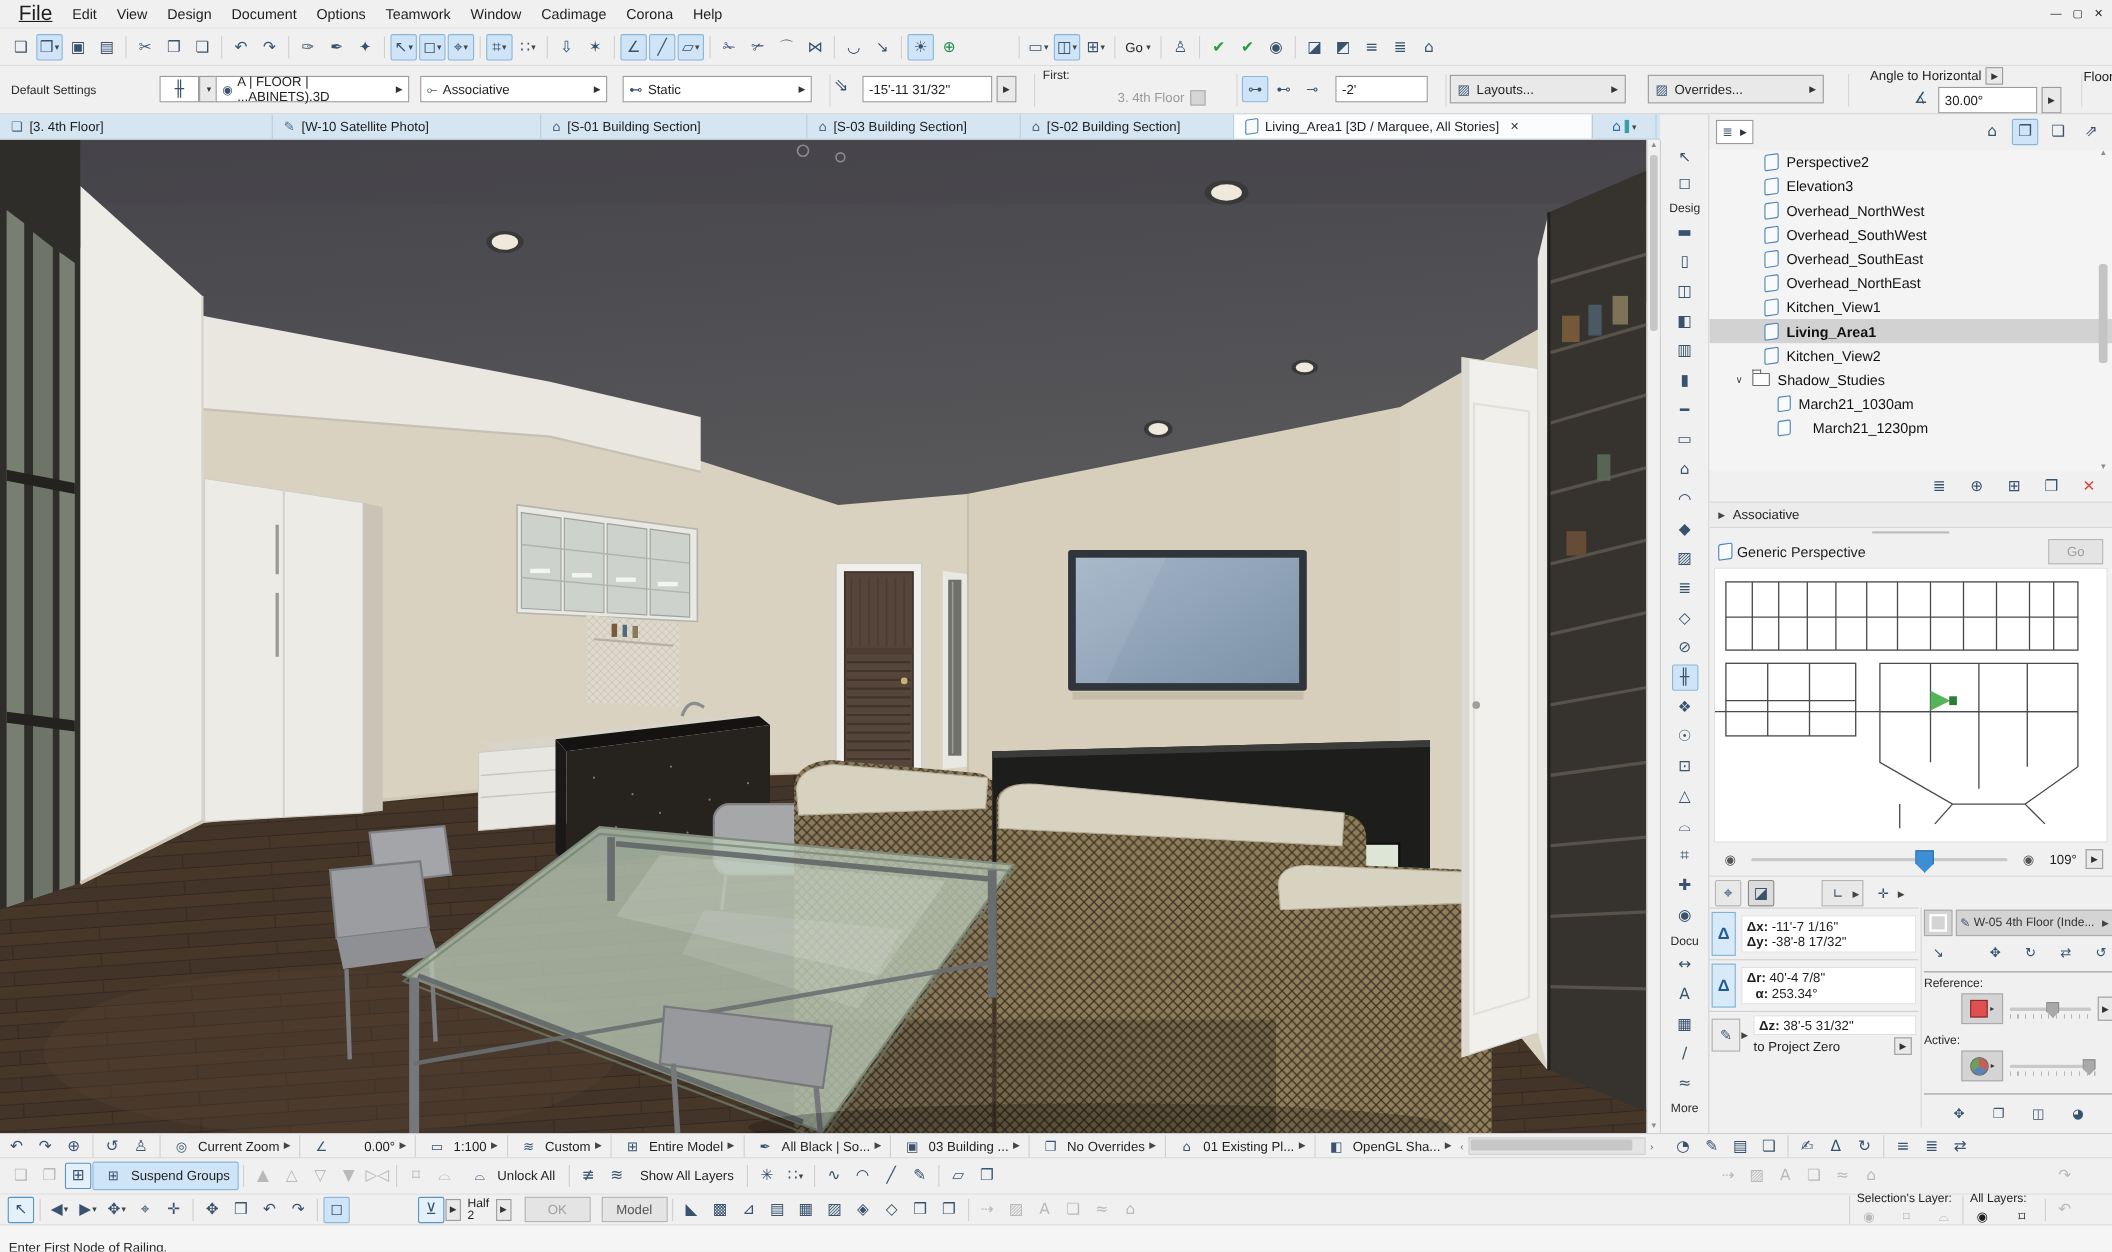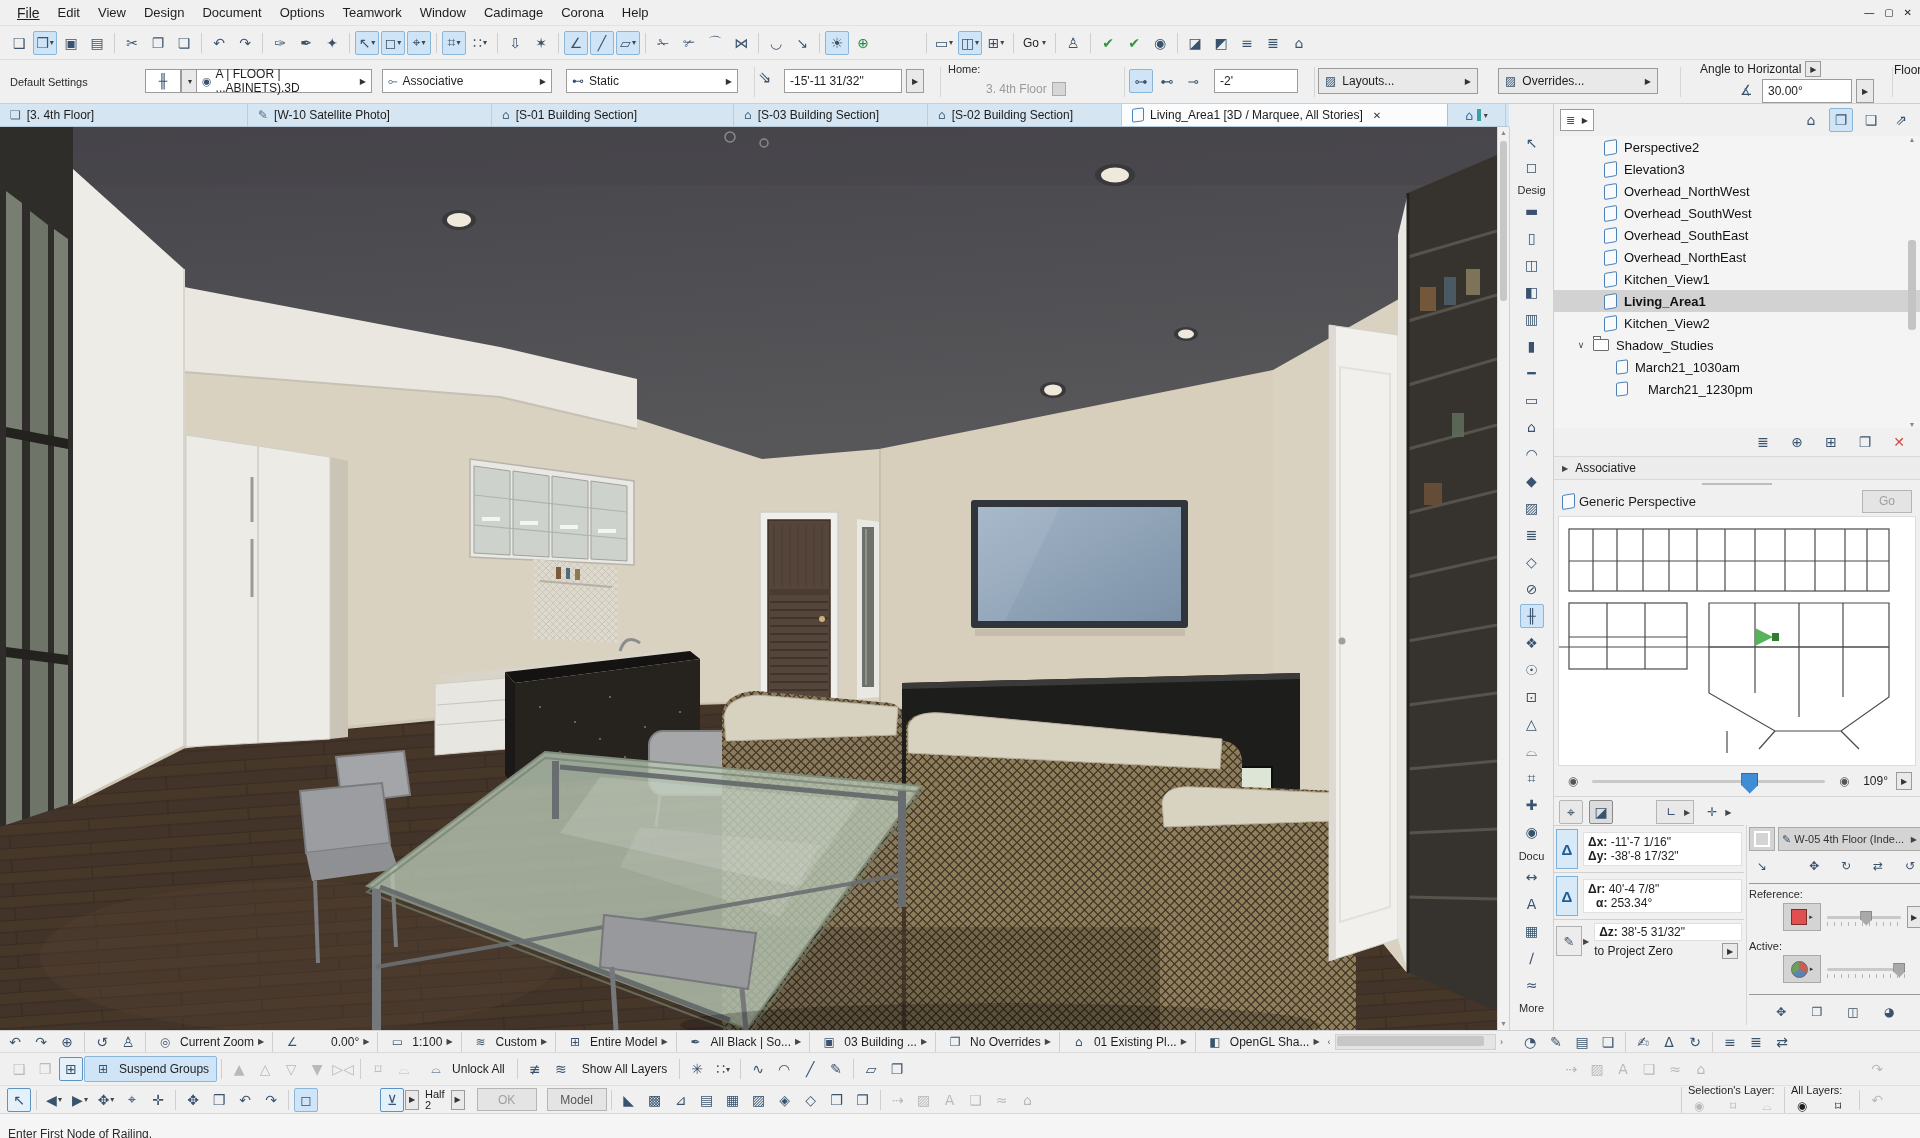--- a/index.html
+++ b/index.html
@@ -55,21 +55,21 @@
   .swatch{width:14px;height:14px;background:#e05050;border:1px solid #7c2f2f;}
   .pie{width:15px;height:15px;border-radius:50%;background:conic-gradient(#c95f54 0 33%,#5a84b5 33% 66%,#6aa05c 66% 100%);border:1px solid #666;}
   .graybtn{display:flex;align-items:center;justify-content:center;background:#d4d4d4;border:1px solid #a9a9a9;box-sizing:border-box;}
 </style>
 </head>
 <body>
 
 <div id="app">
 
   <div class="abs row" id="menubar" style="left:0;top:0;width:1920px;height:26px;background:#f0f0f0;border-bottom:1px solid #e2e2e2;box-sizing:border-box;padding-left:8px;gap:0;">
-    <span style="padding:0 9px;font-size:14px;text-decoration:underline;">File</span>
+    <span style="padding:0 9px;font-size:19px;text-decoration:underline;">File</span>
     <span style="padding:0 9px;font-size:13px;">Edit</span>
     <span style="padding:0 9px;font-size:13px;">View</span>
     <span style="padding:0 9px;font-size:13px;">Design</span>
     <span style="padding:0 9px;font-size:13px;">Document</span>
     <span style="padding:0 9px;font-size:13px;">Options</span>
     <span style="padding:0 9px;font-size:13px;">Teamwork</span>
     <span style="padding:0 9px;font-size:13px;">Window</span>
     <span style="padding:0 9px;font-size:13px;">Cadimage</span>
     <span style="padding:0 9px;font-size:13px;">Corona</span>
     <span style="padding:0 9px;font-size:13px;">Help</span>
@@ -198,22 +198,22 @@
       <span>Static</span>
         <span class="arr">▶</span>
     </div>
     <span class="vsep2 abs" style="left:748px;top:7px;"></span>
     <span class="abs" style="left:758px;top:8px;font-family:'DejaVu Sans';font-size:16px;color:#39536e;">⇘</span>
     <div class="inputbox abs" style="left:784px;top:9px;width:118px;">
         <span>-15'-11 31/32"</span>
       </div>
     <span class="sqbtn abs" style="left:906px;top:9px;">▶</span>
     <span class="vsep2 abs" style="left:934px;top:7px;"></span>
-    <span class="abs lbl11" style="left:948px;top:3px;">Home:</span>
-    <span class="abs row" style="left:986px;top:22px;gap:5px;">
+    <span class="abs lbl11" style="left:948px;top:3px;">First:</span>
+    <span class="abs row" style="left:1016px;top:22px;gap:5px;">
       <span class="grayed" style="font-size:12px;">3. 4th Floor</span>
       <span style="width:12px;height:12px;background:#d6d6d6;border:1px solid #ababab;display:inline-block;"></span>
     </span>
     <span class="vsep2 abs" style="left:1118px;top:7px;"></span>
     <span class="abs row" style="left:1128px;top:9px;">
       <span class="tbi hl" style="font-size:13px;">⊶</span>
       <span class="tbi" style="font-size:13px;">⊷</span>
       <span class="tbi" style="font-size:13px;">⊸</span>
     </span>
     <div class="inputbox abs" style="left:1214px;top:9px;width:84px;">

